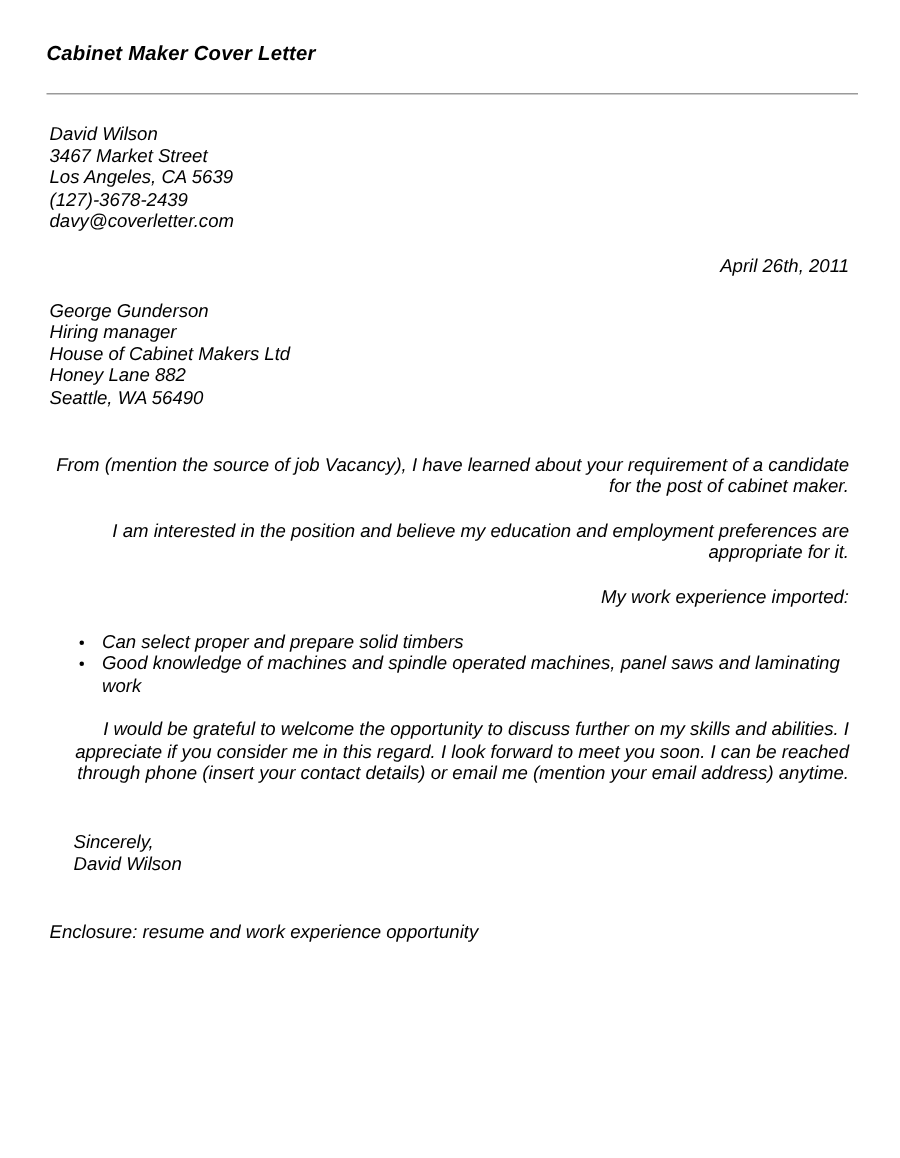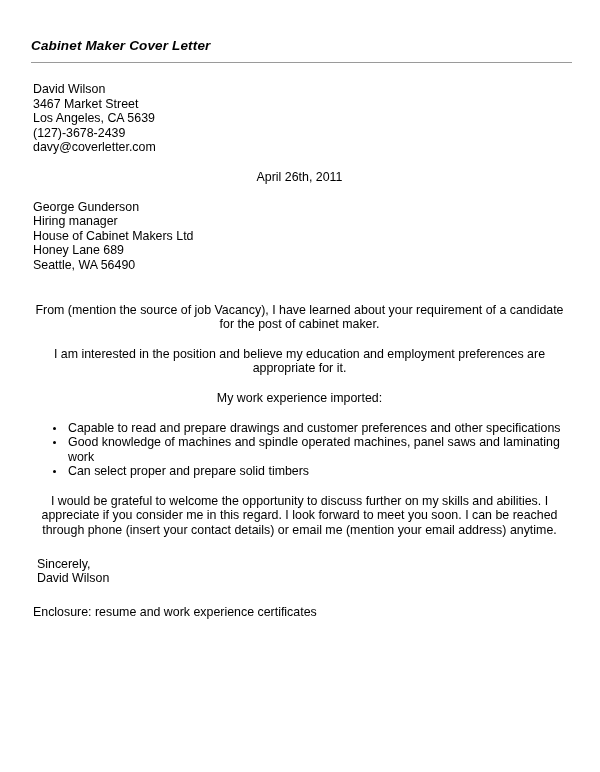--- a/index.html
+++ b/index.html
@@ -23,21 +23,21 @@
     top: 0;
     width: 600px;
     height: 772px;
     background: #ffffff;
     box-sizing: border-box;
   }
 
   .doc-title {
     position: absolute;
     left: 31px;
-    top: 38px;
+    top: 28px;
     font-size: 13.5px;
     font-weight: bold;
     font-style: italic;
     letter-spacing: 0.15px;
     white-space: nowrap;
   }
 
   .title-rule {
     position: absolute;
     left: 31px;
@@ -46,32 +46,33 @@
     height: 1px;
     background: #9a9a9a;
   }
 
   .body-area {
     position: absolute;
     left: 33px;
     top: 82px;
     width: 533px;
     font-size: 12.4px;
+    font-style: italic;
     line-height: 14.6px;
   }
 
   .addr-block {
     white-space: pre-line;
     margin: 0;
   }
   .gap-md { height: 15px; }
 
   .para {
     margin: 0;
-    text-align: center;
+    text-align: right;
   }
 
   .bullets {
     margin: 0;
     padding: 0;
     list-style: none;
   }
   .bullets li {
     position: relative;
     padding-left: 35px;
@@ -85,21 +86,21 @@
     height: 3px;
     border-radius: 50%;
     background: #000000;
   }
   .bullets li .btext {
     display: block;
   }
 
   .signoff {
     white-space: pre-line;
-    margin: 4px;
+    margin: 16px;
   }
 
   .enclosure {
     margin: 0;
   }
 </style>
 </head>
 <body>
 
 <div class="page">
@@ -118,21 +119,21 @@
 
     <div class="gap-md"></div>
 
     <p class="para">April 26th, 2011</p>
 
     <div class="gap-md"></div>
 
     <p class="addr-block">George Gunderson
 Hiring manager
 House of Cabinet Makers Ltd
-Honey Lane 689
+Honey Lane 882
 Seattle, WA 56490</p>
 
     <div class="gap-md"></div>
 
 
     <div class="gap-md"></div>
 
     <p class="para">From (mention the source of job Vacancy), I have learned about your requirement of a candidate for the post of cabinet maker.</p>
 
     <div class="gap-md"></div>
@@ -141,39 +142,35 @@
 
     <div class="gap-md"></div>
 
     <p class="para">My work experience imported:</p>
 
     <div class="gap-md"></div>
 
     <ul class="bullets">
       <li>
         <span class="dot"></span>
-        <span class="btext">Capable to read and prepare drawings and customer preferences and other specifications</span>
+        <span class="btext">Can select proper and prepare solid timbers</span>
       </li>
       <li>
         <span class="dot"></span>
         <span class="btext">Good knowledge of machines and spindle operated machines, panel saws and laminating work</span>
-      </li>
-      <li>
-        <span class="dot"></span>
-        <span class="btext">Can select proper and prepare solid timbers</span>
       </li>
     </ul>
 
     <div class="gap-md"></div>
 
     <p class="para">I would be grateful to welcome the opportunity to discuss further on my skills and abilities. I appreciate if you consider me in this regard. I look forward to meet you soon. I can be reached through phone (insert your contact details) or email me (mention your email address) anytime.</p>
 
     <div class="gap-md"></div>
 
     <p class="signoff">Sincerely,
 David Wilson</p>
 
     <div class="gap-md"></div>
 
-    <p class="enclosure">Enclosure: resume and work experience certificates</p>
+    <p class="enclosure">Enclosure: resume and work experience opportunity</p>
 
   </div>
 </div>
 
 </body></html>

